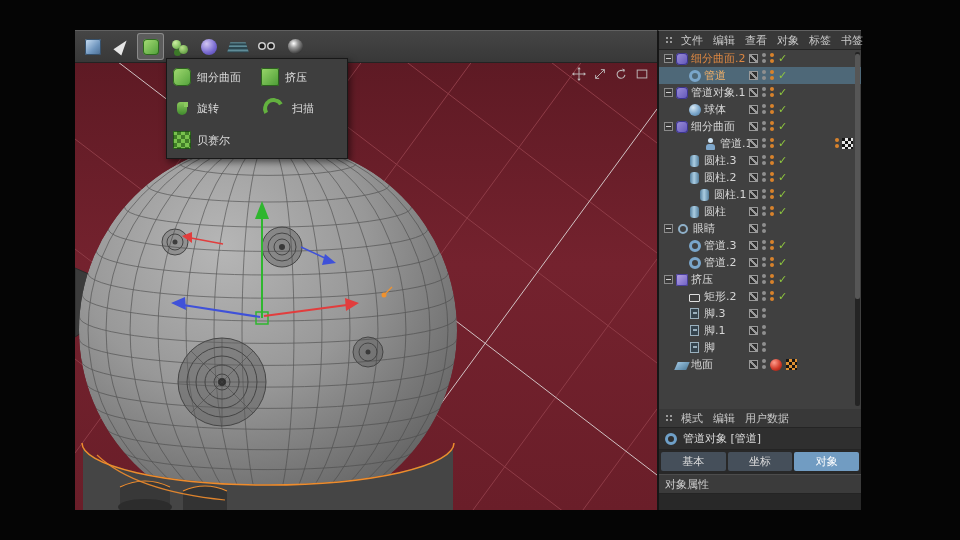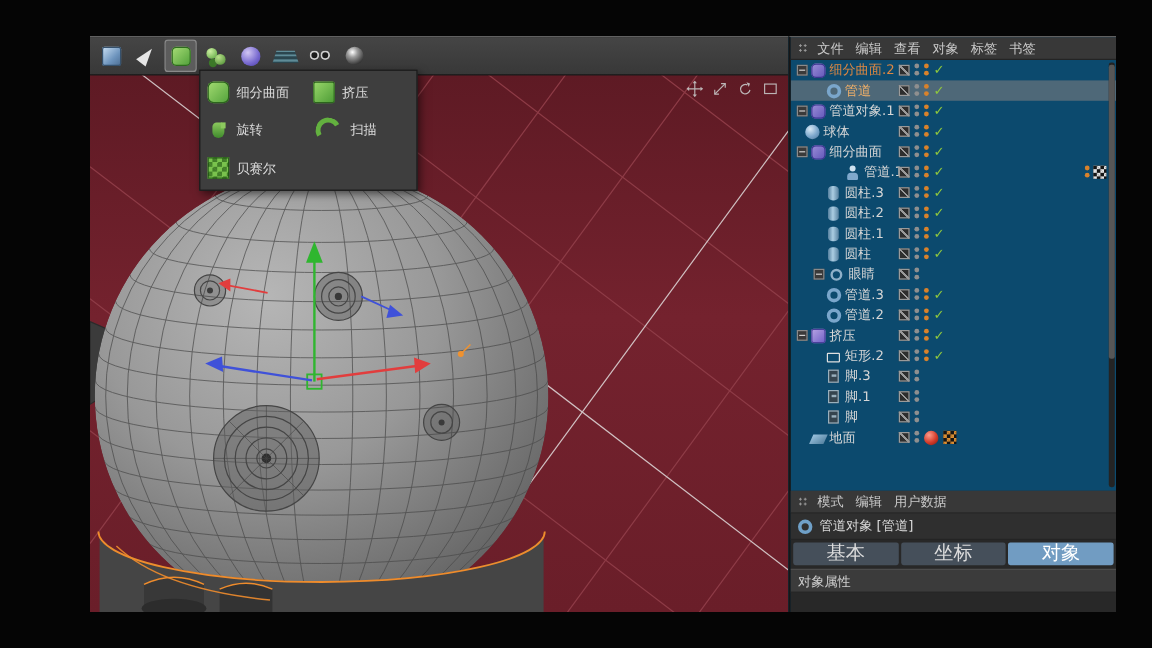--- a/index.html
+++ b/index.html
@@ -44,21 +44,21 @@
                       linear-gradient(45deg,rgba(20,70,10,.55) 25%,transparent 25%,transparent 75%,rgba(20,70,10,.55) 75%);
      background-size:8px 8px;background-position:0 0,4px 4px;}
 
   
   #viewport{position:absolute;left:75px;top:63px;width:582px;height:447px;overflow:hidden;background:#6e1f2a;}
   #vnav{position:absolute;top:4px;right:8px;display:flex;gap:7px;color:#c6c6c6;opacity:.9;}
   .vni{width:14px;height:14px;display:block;}
   .vni svg{width:14px;height:14px;display:block;}
 
   
-  #rpanel{position:absolute;left:657px;top:30px;width:273px;height:480px;background:#0c4a6e;
+  #rpanel{position:absolute;left:657px;top:30px;width:204px;height:480px;background:#404040;
           border-left:2px solid #161616;border-top:1px solid #616161;box-sizing:border-box;}
   .menubar{height:18px;display:flex;align-items:center;gap:8px;padding:0 6px;background:#383838;
            border-bottom:1px solid #242424;color:#c9c9c9;font-size:11px;}
   .mitems{display:flex;gap:10px;}
   .mitem{cursor:default;white-space:nowrap;}
   .grip{width:8px;height:8px;flex:none;background-image:radial-gradient(#9a9a9a 34%,transparent 40%);background-size:4px 4px;}
 
   #tree{position:absolute;top:19px;left:0;right:0;height:358px;overflow:hidden;}
   .trow{position:relative;height:17px;display:flex;align-items:center;font-size:11px;color:#d6d6d6;}
   .trow.sel{background:#4e6878;}
@@ -101,21 +101,21 @@
                       linear-gradient(45deg,#dd8f33 25%,transparent 25%,transparent 75%,#dd8f33 75%);}
   .rtags{position:absolute;right:8px;top:0;height:17px;display:flex;align-items:center;gap:3px;}
   #scroll{position:absolute;right:1px;top:21px;width:5px;height:354px;background:#242424;border-radius:2px;}
   #scroll .thumb{position:absolute;top:2px;left:0;width:5px;height:245px;background:#565656;border-radius:2px;}
 
   
   #attr{position:absolute;left:0;top:378px;right:0;bottom:0;background:#282828;}
   #amtitle{height:21px;display:flex;align-items:center;gap:6px;padding:0 6px;background:#2f2f2f;color:#dadada;font-size:11px;border-bottom:1px solid #242424;}
   .pipe-ic{width:6px;height:6px;border:3px solid #6fa0c8;border-radius:50%;box-sizing:content-box;flex:none;}
   #amtabs{display:flex;gap:2px;padding:2px 2px;height:19px;box-sizing:content-box;}
-  .tab{flex:1;display:flex;align-items:center;justify-content:center;font-size:16px;color:#dcdcdc;background:#454f5a;border-radius:2px;text-align:right;}
+  .tab{flex:1;display:flex;align-items:center;justify-content:center;font-size:11px;color:#dcdcdc;background:#454f5a;border-radius:2px;text-align:right;}
   .tab.active{background:#719cc2;color:#fff;}
   #amsection{height:18px;display:flex;align-items:center;padding:0 6px;background:#3b3b3b;border-top:1px solid #4c4c4c;border-bottom:1px solid #242424;color:#cfcfcf;font-size:11px;margin-top:1px;}
 </style>
 </head>
 <body>
 
 <div id="stage">
 
   <div id="toolbar">
     <div id="tbar">
@@ -379,21 +379,21 @@
             <span class="tlabel">管道对象.1</span>
           </div>
           <div class="tctrl">
             <span class="pencil"></span>
             <span class="vdots gray"></span>
             <span class="vdots orange"></span>
             <span class="check">✓</span>
           </div>
         </div>
         <div class="trow">
-          <div class="tmain" style="">
+          <div class="tmain" style="padding-left: 18px;">
             <span class="noexp"></span>
             <span class="oi oi-sphere"></span>
             <span class="tlabel">球体</span>
           </div>
           <div class="tctrl">
             <span class="pencil"></span>
             <span class="vdots gray"></span>
             <span class="vdots orange"></span>
             <span class="check">✓</span>
           </div>
@@ -448,21 +448,21 @@
             <span class="tlabel">圆柱.2</span>
           </div>
           <div class="tctrl">
             <span class="pencil"></span>
             <span class="vdots gray"></span>
             <span class="vdots orange"></span>
             <span class="check">✓</span>
           </div>
         </div>
         <div class="trow">
-          <div class="tmain" style="padding-left: 18px;">
+          <div class="tmain" style="padding-left: 28px;">
             <span class="noexp"></span>
             <span class="oi oi-cylinder"></span>
             <span class="tlabel">圆柱.1</span>
           </div>
           <div class="tctrl">
             <span class="pencil"></span>
             <span class="vdots gray"></span>
             <span class="vdots orange"></span>
             <span class="check">✓</span>
           </div>
@@ -474,21 +474,21 @@
             <span class="tlabel">圆柱</span>
           </div>
           <div class="tctrl">
             <span class="pencil"></span>
             <span class="vdots gray"></span>
             <span class="vdots orange"></span>
             <span class="check">✓</span>
           </div>
         </div>
         <div class="trow">
-          <div class="tmain" style="padding-left: 19px;">
+          <div class="tmain" style="padding-left: 5px;">
             <span class="exp"></span>
             <span class="oi oi-null"></span>
             <span class="tlabel">眼睛</span>
           </div>
           <div class="tctrl">
             <span class="pencil"></span>
             <span class="vdots gray"></span>
           </div>
         </div>
         <div class="trow">

